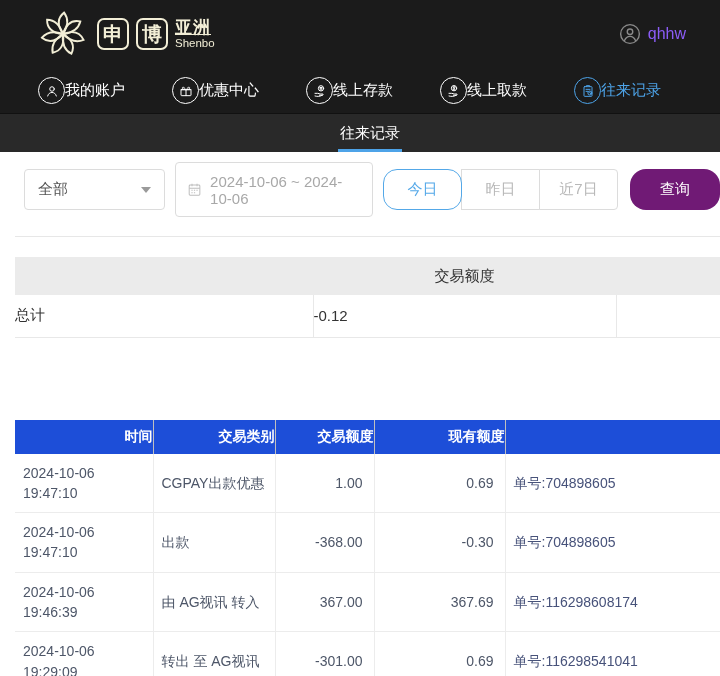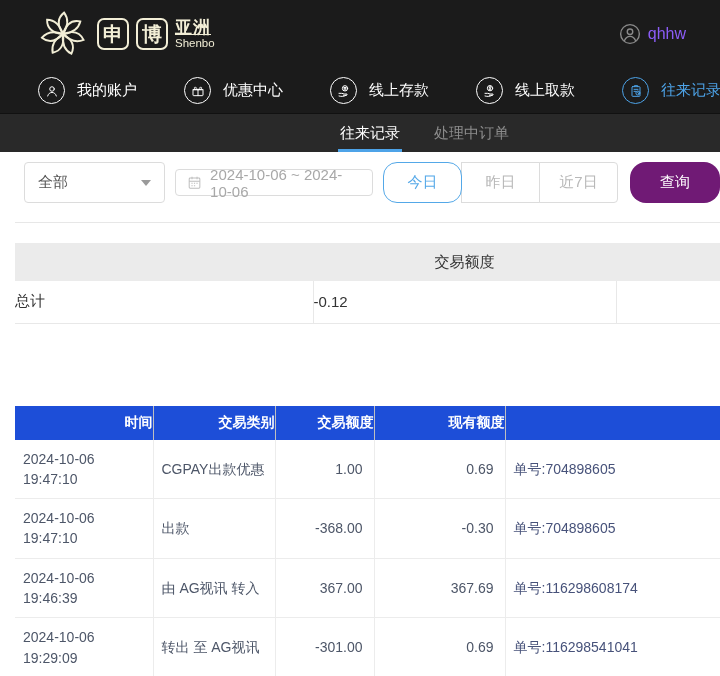--- a/index.html
+++ b/index.html
@@ -15,40 +15,40 @@
               font-size:20px; font-weight:bold; display:flex; align-items:center; justify-content:center; }
   .logo-text { color:#f2eed6; line-height:1.05; }
   .logo-region { font-size:17px; font-weight:bold; letter-spacing:1px;text-decoration:underline; }
   .logo-sub { font-size:11.5px; }
   .user { margin-left:auto; display:flex; align-items:center; gap:7px; cursor:pointer; white-space:nowrap; }
   .user svg { width:22px; height:22px; color:#8a8a8a; }
   .user-name { color:#8b5cf6; font-size:16px; }
 
   
   .mainnav { height:45px; background:#1b1b1b; display:flex; align-items:center; padding-left:38px; gap:47px; overflow:hidden; white-space:nowrap; }
-  .nav-item { display:flex; align-items:center; gap:12px; color:#ffffff; font-size:15px; cursor:pointer; flex:0 0 auto; }
+  .nav-item { display:flex; align-items:center; gap:0; color:#ffffff; font-size:15px; cursor:pointer; flex:0 0 auto; }
   .nav-item.active { color:#4da3e8; }
   .icon-circle { width:27px; height:27px; border:1.5px solid currentColor; border-radius:50%;
                  display:flex; align-items:center; justify-content:center; flex:0 0 auto; }
   .icon-circle svg { width:16px; height:16px; stroke:currentColor; fill:none; stroke-width:1.5;
                      stroke-linecap:round; stroke-linejoin:round; }
 
   
   .subnav { height:39px; background:#292929; border-top:1px solid #111; display:flex; align-items:stretch; padding-left:338px; gap:30px; }
   .tab { display:flex; align-items:center; color:#8c8c8c; font-size:15px; cursor:pointer; position:relative; padding:0 2px; }
   .tab.active { color:#ffffff; }
   .tab.active::after { content:""; position:absolute; left:0; right:0; bottom:0; height:3px; background:#4da3e8; }
 
   
   .filters { display:flex; align-items:center; margin:10px 0 0 24px; }
   .select-box { width:158px; height:41px; border:1px solid #dcdcdc; border-radius:4px; display:flex;
                 align-items:center; padding:0 13px; font-size:15px; color:#555; cursor:pointer; position:relative; }
   .caret { position:absolute; right:13px; top:17px; width:0; height:0;
            border-left:5px solid transparent; border-right:5px solid transparent; border-top:6px solid #9a9a9a; }
-  .date-box { width:224px; height:27px; border:1px solid #dcdcdc; border-radius:4px; display:flex;
+  .date-box { width:224px; height:55px; border:1px solid #dcdcdc; border-radius:4px; display:flex;
               align-items:center; gap:8px; padding:0 11px; margin-left:10px; font-size:15px; color:#a8a8a8; cursor:pointer; }
   .date-box svg { width:17px; height:17px; stroke:#bdbdbd; fill:none; stroke-width:1.6; }
   .btn-group { display:flex; margin-left:10px; }
   .quick-btn { width:79px; height:41px; background:#fff; border:1px solid #dcdcdc; font-size:15px;
                color:#b8b8b8; cursor:pointer; margin-left:-1px; position:relative;
                font-family:inherit; }
   .quick-btn:first-child { border-radius:4px 0 0 4px; margin-left:0; }
   .quick-btn:last-child { border-radius:0 4px 4px 0; }
   .quick-btn.active { border-color:#54a8e8; color:#54a8e8; z-index:1;border-radius:14px; }
   .search-btn { margin-left:12px; width:90px; height:41px; background:#701a75; border:none; border-radius:16px;
@@ -164,21 +164,20 @@
             <path d="M14.8 13.6v1.5l1.1.7"></path>
           </svg>
       </span>
       <span>往来记录</span>
     </div>
 
   </nav>
 
   <div class="subnav">
     <div class="tab active">往来记录</div>
-    <div class="tab">处理中订单</div>
   </div>
 
   <div class="filters">
     <div class="select-box">
       <span>全部</span>
       <span class="caret"></span>
     </div>
     <div class="date-box">
       <svg viewBox="0 0 24 24" fill="none">
         <rect x="3.5" y="5" width="17" height="16" rx="1.5"></rect>

